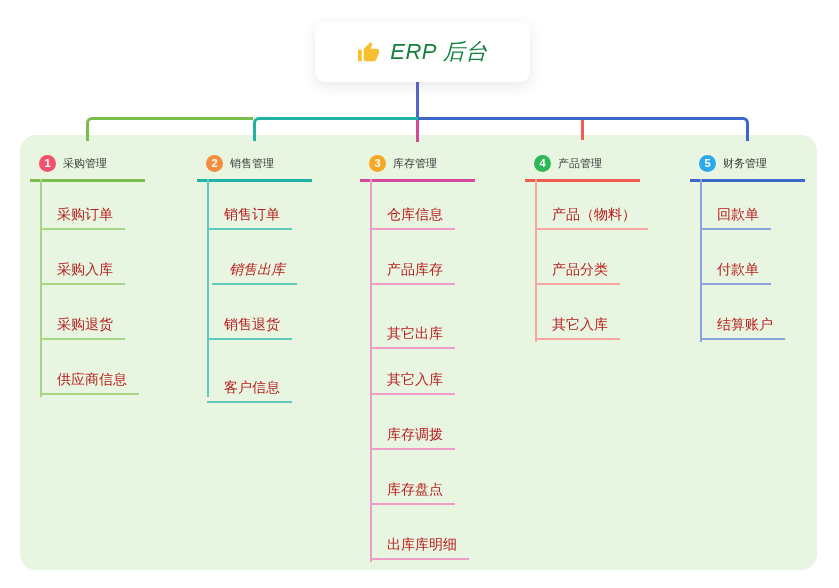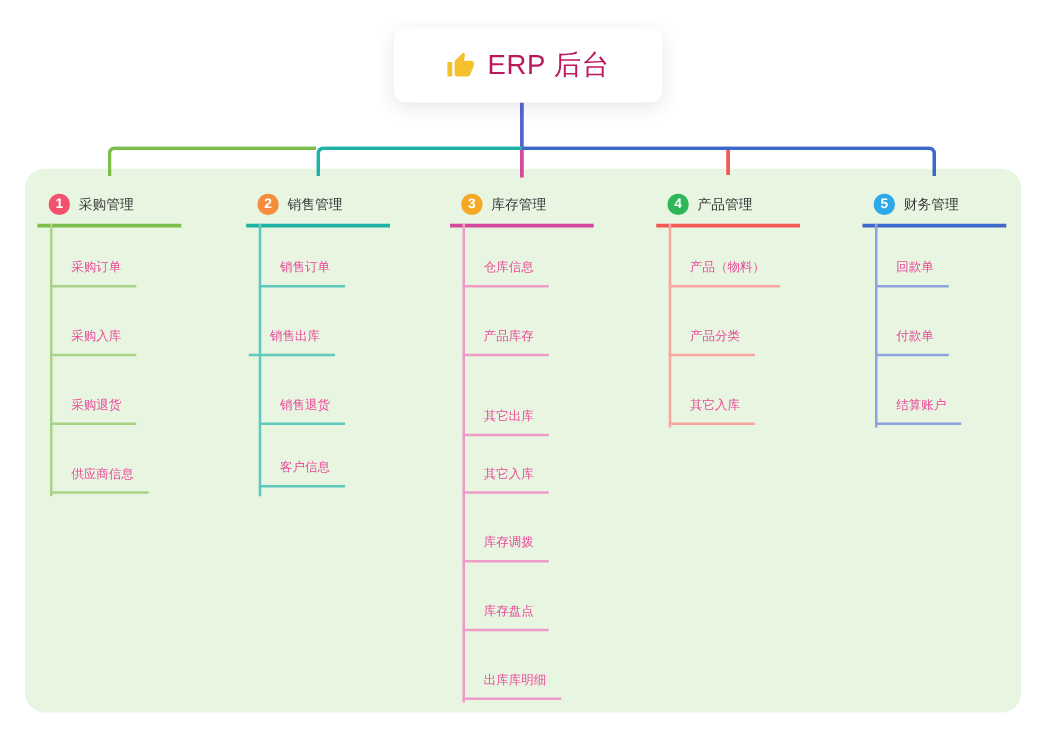--- a/index.html
+++ b/index.html
@@ -1,30 +1,30 @@
 <!DOCTYPE html>
 <html><head>
 <meta charset="utf-8">
 <style>
   html,body{margin:0;padding:0;background:#ffffff;font-family:"Liberation Sans","DejaVu Sans",sans-serif;}
   .canvas{position:relative;width:839px;height:588px;background:#ffffff;overflow:hidden;}
   .panel{position:absolute;left:20px;top:135px;width:797px;height:435px;background:#e7f5e1;border-radius:16px;}
   .root-node{position:absolute;left:315px;top:22px;width:215px;height:60px;background:#ffffff;border-radius:10px;
     box-shadow:0 4px 14px rgba(60,80,100,0.13);display:flex;align-items:center;justify-content:center;gap:10px;cursor:default;}
-  .root-title{font-size:22px;font-weight:500;color:#be185d;letter-spacing:0.5px;}
+  .root-title{font-size:22px;font-weight:500;color:#15803d;letter-spacing:0.5px;font-style:italic;}
   .root-icon{display:flex;align-items:center;}
   .line{position:absolute;}
   .elbow{position:absolute;box-sizing:border-box;background:transparent;}
   .branch-header{position:absolute;width:115px;height:31px;box-sizing:content-box;display:flex;align-items:center;
     gap:7px;padding-left:9px;width:106px;}
   .badge{flex:0 0 auto;width:17px;height:17px;border-radius:50%;color:#ffffff;font-size:11px;font-weight:700;
     display:flex;align-items:center;justify-content:center;line-height:1;}
   .branch-label{font-size:11px;font-weight:500;color:#383838;white-space:nowrap;}
   .child-vline{position:absolute;width:2px;}
-  .child-node{position:absolute;white-space:nowrap;font-size:10px;color:#ec4899;line-height:15px;
+  .child-node{position:absolute;white-space:nowrap;font-size:14px;color:#b91c1c;line-height:15px;
     padding:0 12px 6px 17px;cursor:default;}
 </style>
 </head>
 <body>
 
 <div class="canvas">
   <div class="panel"></div>
   <div id="connectors">
       <div class="line" style="left: 416px; top: 82px; width: 3px; height: 38px; background: rgb(85, 101, 208);"></div>
       <div class="elbow" style="left: 86px; top: 117px; width: 167px; height: 24px; border-top: 3px solid rgb(124, 190, 75); border-left: 3px solid rgb(124, 190, 75); border-top-left-radius: 6px;"></div>
@@ -52,23 +52,23 @@
       <div class="child-node" style="left: 40px; top: 207px; border-bottom: 2px solid rgb(169, 212, 136);">采购订单</div>
       <div class="child-node" style="left: 40px; top: 262px; border-bottom: 2px solid rgb(169, 212, 136);">采购入库</div>
       <div class="child-node" style="left: 40px; top: 317px; border-bottom: 2px solid rgb(169, 212, 136);">采购退货</div>
       <div class="child-node" style="left: 40px; top: 372px; border-bottom: 2px solid rgb(169, 212, 136);">供应商信息</div>
       <div class="branch-header" style="left: 197px; top: 148px; border-bottom: 3px solid rgb(31, 179, 166);">
         <span class="badge" style="background: rgb(247, 140, 60);">2</span>
         <span class="branch-label">销售管理</span>
       </div>
       <div class="child-vline" style="left: 207px; top: 179px; height: 218px; background: rgb(95, 201, 190);"></div>
       <div class="child-node" style="left: 207px; top: 207px; border-bottom: 2px solid rgb(95, 201, 190);">销售订单</div>
-      <div class="child-node" style="left: 199px; top: 262px; border-bottom: 2px solid rgb(95, 201, 190);">销售出库</div>
+      <div class="child-node" style="left: 212px; top: 262px; border-bottom: 2px solid rgb(95, 201, 190); font-style: italic;">销售出库</div>
       <div class="child-node" style="left: 207px; top: 317px; border-bottom: 2px solid rgb(95, 201, 190);">销售退货</div>
-      <div class="child-node" style="left: 207px; top: 367px; border-bottom: 2px solid rgb(95, 201, 190);">客户信息</div>
+      <div class="child-node" style="left: 207px; top: 380px; border-bottom: 2px solid rgb(95, 201, 190);">客户信息</div>
       <div class="branch-header" style="left: 360px; top: 148px; border-bottom: 3px solid rgb(213, 73, 157);">
         <span class="badge" style="background: rgb(246, 167, 35);">3</span>
         <span class="branch-label">库存管理</span>
       </div>
       <div class="child-vline" style="left: 370px; top: 179px; height: 383px; background: rgb(240, 156, 201);"></div>
       <div class="child-node" style="left: 370px; top: 207px; border-bottom: 2px solid rgb(240, 156, 201);">仓库信息</div>
       <div class="child-node" style="left: 370px; top: 262px; border-bottom: 2px solid rgb(240, 156, 201);">产品库存</div>
       <div class="child-node" style="left: 370px; top: 326px; border-bottom: 2px solid rgb(240, 156, 201);">其它出库</div>
       <div class="child-node" style="left: 370px; top: 372px; border-bottom: 2px solid rgb(240, 156, 201);">其它入库</div>
       <div class="child-node" style="left: 370px; top: 427px; border-bottom: 2px solid rgb(240, 156, 201);">库存调拨</div>

